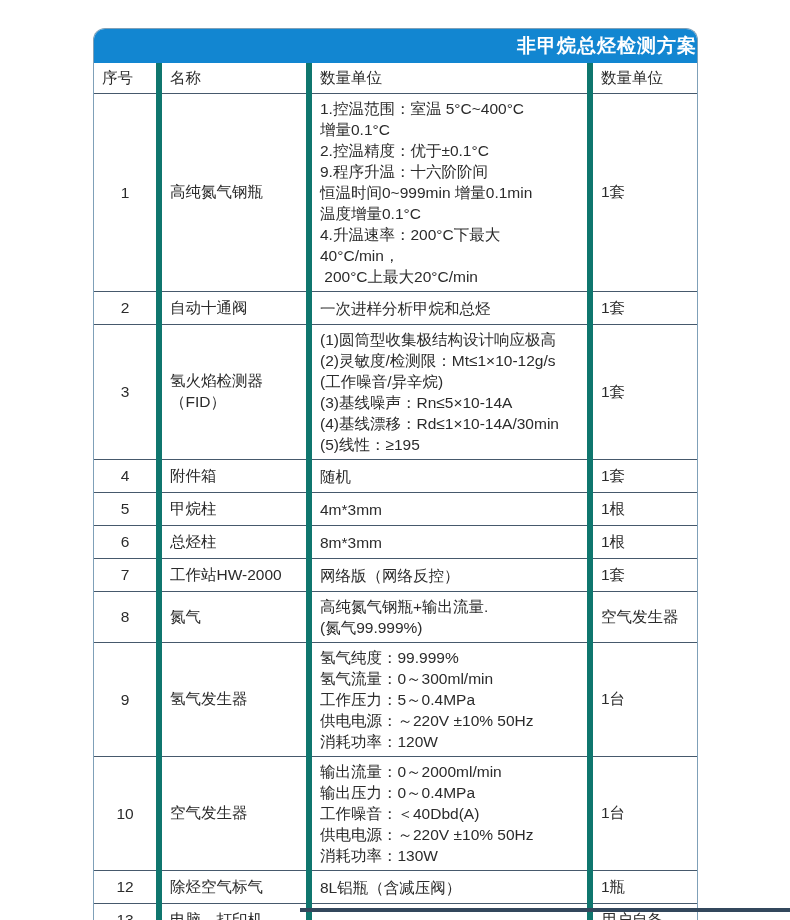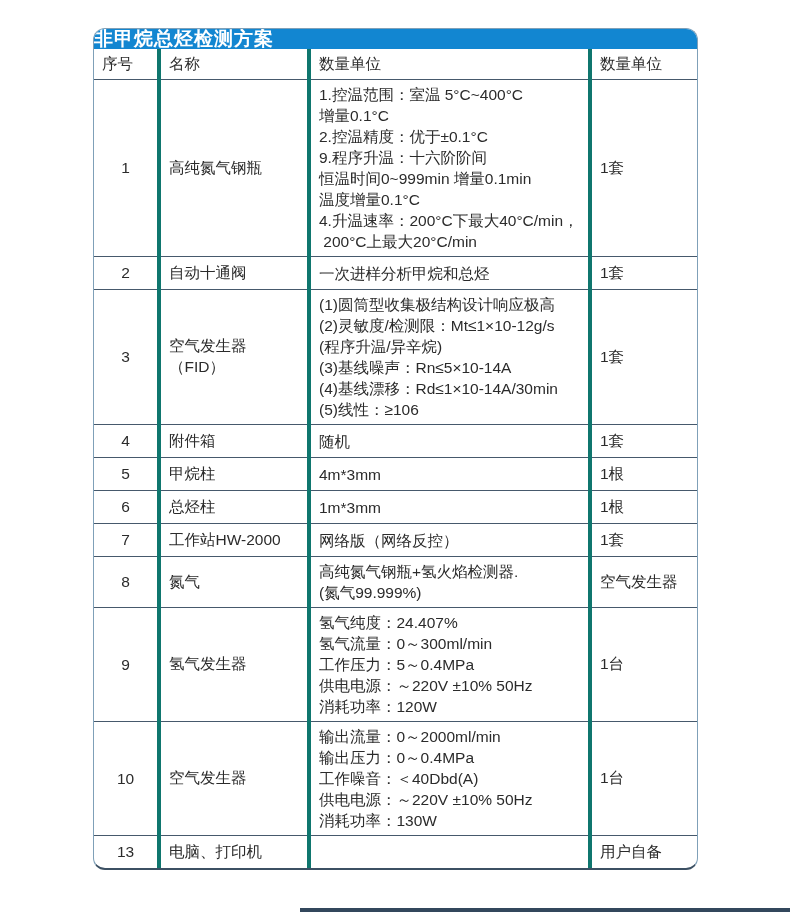--- a/index.html
+++ b/index.html
@@ -21,41 +21,41 @@
     top: 28px;
     width: 605px;
     box-sizing: border-box;
     border: 1px solid #7fa0b8;
     border-bottom: 2px solid #3c5063;
     border-radius: 12px;
     background: #ffffff;
     overflow: hidden;
   }
   .title-bar {
-    height: 20px;
+    height: 34px;
     background: #1286d1;
     display: flex;
     align-items: center;
-    justify-content: flex-start;
+    justify-content: flex-end;
   }
   .title-bar span {
     color: #ffffff;
     font-size: 19px;
     font-weight: bold;
     letter-spacing: 1px;
   }
   table.spec {
     width: 100%;
     border-collapse: collapse;
     table-layout: fixed;
     color: #2b2b2b;
   }
   table.spec th, table.spec td {
     border-top: 1px solid #46596c;
-    border-left: 4px solid #0f766e;
+    border-left: 6px solid #0f766e;
     font-weight: normal;
     font-size: 15.5px;
     vertical-align: middle;
     padding: 4px 8px;
     overflow: hidden;
   }
   table.spec th:first-child, table.spec td:first-child { border-left: none; margin-top: 40px; }
   table.spec thead th { border-top: none; height: 22px; text-align: left; }
   th.col-no, td.cell-no { text-align: center; }
   td.cell-name { padding-left: 10px; }
@@ -114,28 +114,28 @@
           <tr class="single">
             <td class="cell-no">2</td>
             <td class="cell-name">自动十通阀</td>
             <td class="cell-spec">
               <div class="spec-line">一次进样分析甲烷和总烃</div>
             </td>
             <td class="cell-qty">1套</td>
           </tr>
           <tr>
             <td class="cell-no">3</td>
-            <td class="cell-name">空气发生器（FID）</td>
+            <td class="cell-name">氢火焰检测器（FID）</td>
             <td class="cell-spec">
               <div class="spec-line">(1)圆筒型收集极结构设计响应极高</div>
               <div class="spec-line">(2)灵敏度/检测限：Mt≤1×10-12g/s</div>
-              <div class="spec-line">(程序升温/异辛烷)</div>
+              <div class="spec-line">(工作噪音/异辛烷)</div>
               <div class="spec-line">(3)基线噪声：Rn≤5×10-14A</div>
               <div class="spec-line">(4)基线漂移：Rd≤1×10-14A/30min</div>
-              <div class="spec-line">(5)线性：≥106</div>
+              <div class="spec-line">(5)线性：≥195</div>
             </td>
             <td class="cell-qty">1套</td>
           </tr>
           <tr class="single">
             <td class="cell-no">4</td>
             <td class="cell-name">附件箱</td>
             <td class="cell-spec">
               <div class="spec-line">随机</div>
             </td>
             <td class="cell-qty">1套</td>
@@ -145,64 +145,72 @@
             <td class="cell-name">甲烷柱</td>
             <td class="cell-spec">
               <div class="spec-line">4m*3mm</div>
             </td>
             <td class="cell-qty">1根</td>
           </tr>
           <tr class="single">
             <td class="cell-no">6</td>
             <td class="cell-name">总烃柱</td>
             <td class="cell-spec">
-              <div class="spec-line">1m*3mm</div>
+              <div class="spec-line">8m*3mm</div>
             </td>
             <td class="cell-qty">1根</td>
           </tr>
           <tr class="single">
             <td class="cell-no">7</td>
             <td class="cell-name">工作站HW-2000</td>
             <td class="cell-spec">
               <div class="spec-line">网络版（网络反控）</div>
             </td>
             <td class="cell-qty">1套</td>
           </tr>
           <tr>
             <td class="cell-no">8</td>
             <td class="cell-name">氮气</td>
             <td class="cell-spec">
-              <div class="spec-line">高纯氮气钢瓶+氢火焰检测器.</div>
+              <div class="spec-line">高纯氮气钢瓶+输出流量.</div>
               <div class="spec-line">(氮气99.999%)</div>
             </td>
             <td class="cell-qty">空气发生器</td>
           </tr>
           <tr>
             <td class="cell-no">9</td>
             <td class="cell-name">氢气发生器</td>
             <td class="cell-spec">
-              <div class="spec-line">氢气纯度：24.407%</div>
+              <div class="spec-line">氢气纯度：99.999%</div>
               <div class="spec-line">氢气流量：0～300ml/min</div>
               <div class="spec-line">工作压力：5～0.4MPa</div>
               <div class="spec-line">供电电源：～220V ±10% 50Hz</div>
               <div class="spec-line">消耗功率：120W</div>
             </td>
             <td class="cell-qty">1台</td>
           </tr>
           <tr>
             <td class="cell-no">10</td>
             <td class="cell-name">空气发生器</td>
             <td class="cell-spec">
               <div class="spec-line">输出流量：0～2000ml/min</div>
               <div class="spec-line">输出压力：0～0.4MPa</div>
               <div class="spec-line">工作噪音：＜40Dbd(A)</div>
               <div class="spec-line">供电电源：～220V ±10% 50Hz</div>
               <div class="spec-line">消耗功率：130W</div>
             </td>
             <td class="cell-qty">1台</td>
+          </tr>
+          <tr class="single">
+            <td class="cell-no">12</td>
+            <td class="cell-name">除烃空气标气</td>
+            <td class="cell-spec">
+              <div class="spec-line">8L铝瓶（含减压阀）</div>
+            </td>
+            <td class="cell-qty">1瓶</td>
           </tr>
           <tr class="single">
             <td class="cell-no">13</td>
             <td class="cell-name">电脑、打印机</td>
             <td class="cell-spec"></td>
             <td class="cell-qty">用户自备</td>
           </tr>
         </tbody>
     </table>
   </div>

